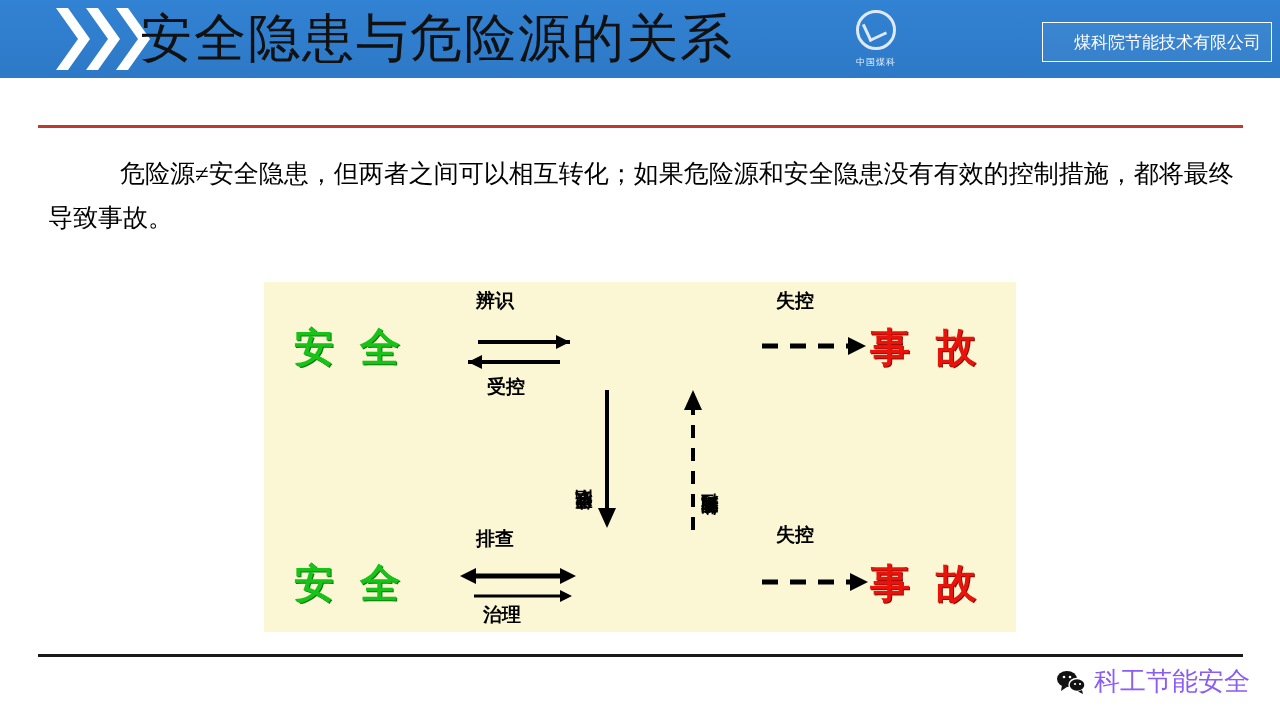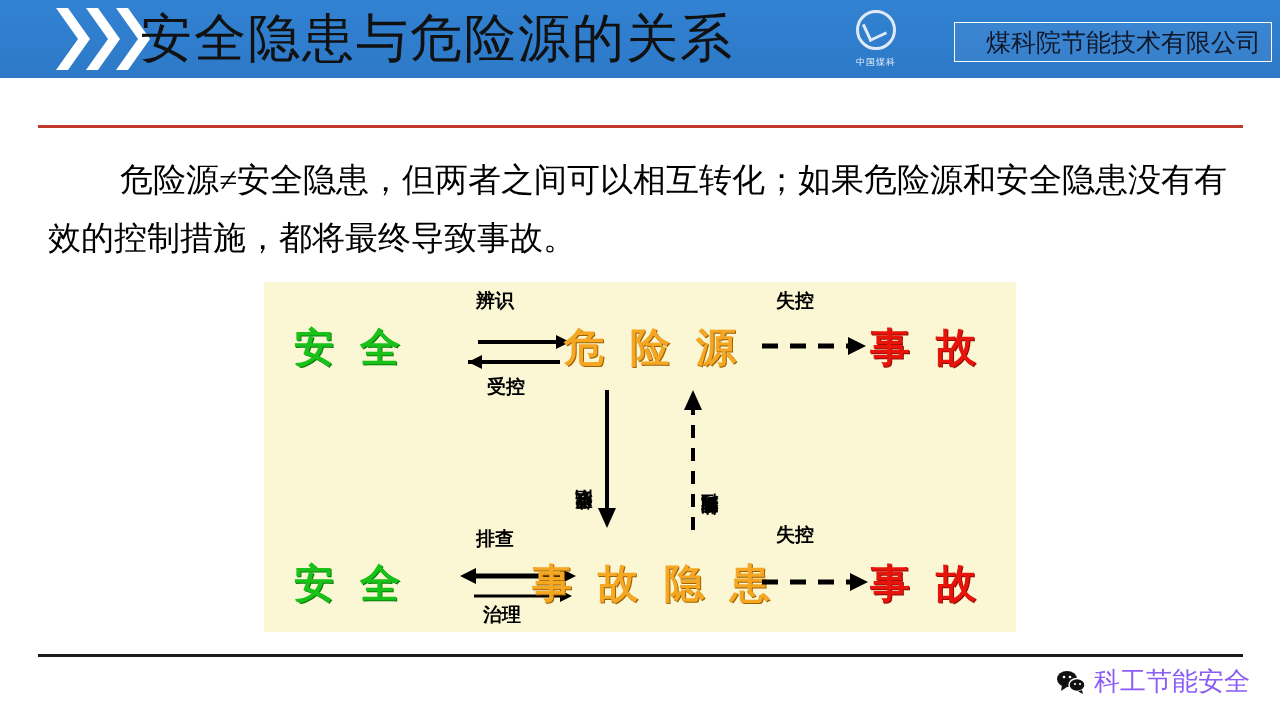--- a/index.html
+++ b/index.html
@@ -64,22 +64,22 @@
     top: 22px;
     height: 40px;
     padding: 0 10px;
     border: 1px solid #ffffff;
     box-sizing: border-box;
     display: flex;
     align-items: center;
     background: rgba(255,255,255,0.05);
   }
   .company-text {
-    font-size: 25px;
-    color: #0f172a;
+    font-size: 17px;
+    color: #ffffff;
     font-family: "Liberation Sans", sans-serif;
     white-space: nowrap;
     margin-left: 21px;
   }
   .logo-mark {
     position: absolute;
     left: 845px;
     top: 10px;
     width: 62px;
     height: 58px;
@@ -122,21 +122,21 @@
     height: 3px;
     background: #c0392b;
   }
 
   
   .paragraph {
     position: absolute;
     left: 48px;
     top: 152px;
     width: 1190px;
-    font-size: 33px;
+    font-size: 25px;
     line-height: 1.75;
     color: #000000;
     font-family: "Liberation Serif", "DejaVu Serif", serif;
     text-indent: 72px;
   }
 
   
   .diagram {
     position: absolute;
     left: 264px;
@@ -259,21 +259,20 @@
 
   <svg style="position:absolute; left:200px; top:48px;" width="110" height="50" viewBox="0 0 110 50">
     <line x1="14" y1="12" x2="106" y2="12" stroke="#000" stroke-width="4"></line>
     <polygon points="106,12 92,5 92,19" fill="#000"></polygon>
     <line x1="4" y1="32" x2="96" y2="32" stroke="#000" stroke-width="4"></line>
     <polygon points="4,32 18,25 18,39" fill="#000"></polygon>
   </svg>
 
   <div class="d-label" style="left:223px; top:92px; font-size:19px;">受控</div>
 
-  <div class="big-word w-orange" style="left:300px; top:38px;">危 险 源</div>
 
   <svg style="position:absolute; left:498px; top:48px;" width="110" height="32" viewBox="0 0 110 32">
     <line x1="0" y1="16" x2="88" y2="16" stroke="#000" stroke-width="5" stroke-dasharray="16,12"></line>
     <polygon points="104,16 86,7 86,25" fill="#000"></polygon>
   </svg>
 
   <div class="big-word w-red" style="left:606px; top:38px;">事 故</div>
 
   <svg style="position:absolute; left:332px; top:108px;" width="22" height="140" viewBox="0 0 22 140">
     <line x1="11" y1="0" x2="11" y2="122" stroke="#000" stroke-width="4"></line>
@@ -295,21 +294,20 @@
   <svg style="position:absolute; left:194px; top:282px;" width="120" height="46" viewBox="0 0 120 46">
     <line x1="10" y1="12" x2="110" y2="12" stroke="#000" stroke-width="5"></line>
     <polygon points="118,12 102,4 102,20" fill="#000"></polygon>
     <polygon points="2,12 18,4 18,20" fill="#000"></polygon>
     <line x1="16" y1="32" x2="108" y2="32" stroke="#000" stroke-width="3"></line>
     <polygon points="114,32 102,26 102,38" fill="#000"></polygon>
   </svg>
 
   <div class="d-label" style="left:219px; top:320px; font-size:19px;">治理</div>
 
-  <div class="big-word w-orange" style="left:268px; top:274px;">事 故 隐 患</div>
 
   <svg style="position:absolute; left:498px; top:284px;" width="112" height="32" viewBox="0 0 112 32">
     <line x1="0" y1="16" x2="88" y2="16" stroke="#000" stroke-width="5" stroke-dasharray="16,12"></line>
     <polygon points="106,16 88,7 88,25" fill="#000"></polygon>
   </svg>
 
   <div class="big-word w-red" style="left:606px; top:274px;">事 故</div>
 </div>
 
 <div class="footer-rule"></div>

